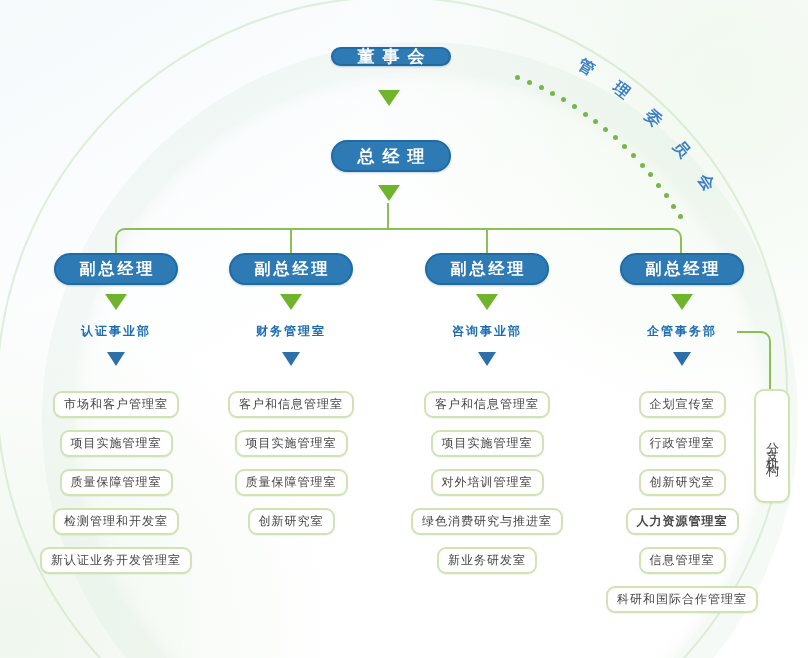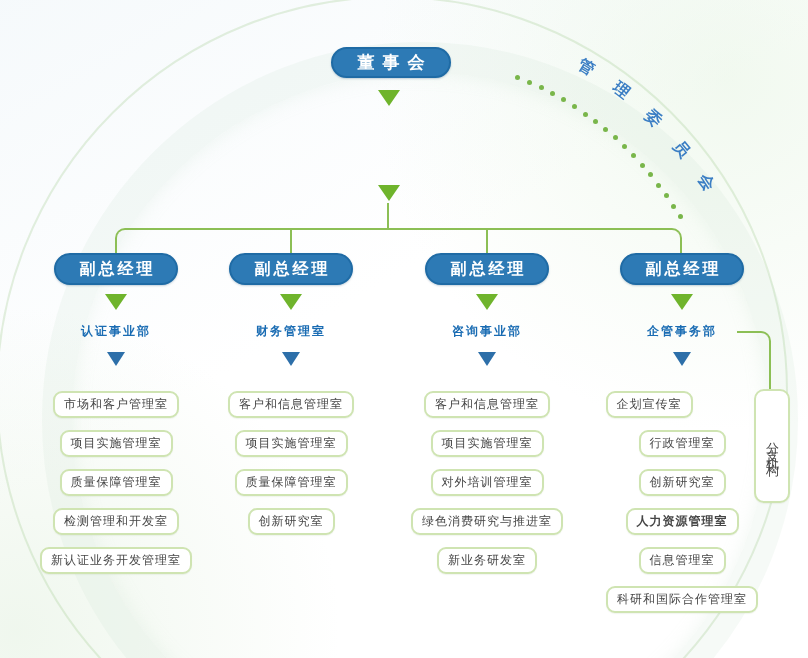--- a/index.html
+++ b/index.html
@@ -147,25 +147,28 @@
       <div class="arc-char" style="left: 673.235px; top: 138.671px; transform: rotate(50.45deg);">员</div>
       <div class="arc-char" style="left: 698.134px; top: 172.474px; transform: rotate(56.8deg);">会</div>
     </div>
 
   <div class="conn v" style="left:387px;top:203px;height:26px;"></div>
   <div class="conn hbar" style="left:115px;top:228px;width:567px;height:26px;"></div>
   <div class="conn v" style="left:290px;top:230px;height:23px;"></div>
   <div class="conn v" style="left:486px;top:230px;height:23px;"></div>
   <div class="conn elbow" style="left:737px;top:331px;width:34px;height:58px;"></div>
 
-  <div class="blue-node" style="left:331px;top:47px;width:120px;height:31px;font-size:17px;letter-spacing:8px;">
+  <div class="blue-node" style="left:331px;top:47px;width:120px;height:19px;font-size:17px;letter-spacing:8px;">
     <span class="lbl" style="margin-left:8px;">董事会</span>
   </div>
   <div class="tri green" style="left:378px;top:90px;"></div>
 
+  <div class="blue-node" style="left:331px;top:140px;width:120px;height:32px;font-size:17px;letter-spacing:8px;">
+    <span class="lbl" style="margin-left:8px;">总经理</span>
+  </div>
   <div class="tri green" style="left:378px;top:185px;"></div>
 
   <div id="branches">
       <div class="blue-node" style="left: 54px; top: 253px; width: 124px; height: 32px; font-size: 16px; letter-spacing: 3px;">
         <span class="lbl" style="margin-left: 3px;">副总经理</span>
       </div>
       <div class="tri green" style="left: 105px; top: 294px;"></div>
       <div class="dept-label" style="left: 26px; top: 323px; width: 180px;">认证事业部</div>
       <div class="tri blue" style="left: 107px; top: 352px;"></div>
       <div class="office-row" style="left: 21px; top: 391px; width: 190px;"><span class="office">市场和客户管理室</span></div>
@@ -193,21 +196,21 @@
       <div class="office-row" style="left: 392px; top: 430px; width: 190px;"><span class="office">项目实施管理室</span></div>
       <div class="office-row" style="left: 392px; top: 469px; width: 190px;"><span class="office">对外培训管理室</span></div>
       <div class="office-row" style="left: 392px; top: 508px; width: 190px;"><span class="office">绿色消费研究与推进室</span></div>
       <div class="office-row" style="left: 392px; top: 547px; width: 190px;"><span class="office">新业务研发室</span></div>
       <div class="blue-node" style="left: 620px; top: 253px; width: 124px; height: 32px; font-size: 16px; letter-spacing: 3px;">
         <span class="lbl" style="margin-left: 3px;">副总经理</span>
       </div>
       <div class="tri green" style="left: 671px; top: 294px;"></div>
       <div class="dept-label" style="left: 592px; top: 323px; width: 180px;">企管事务部</div>
       <div class="tri blue" style="left: 673px; top: 352px;"></div>
-      <div class="office-row" style="left: 554px; top: 391px; width: 190px; text-decoration: underline;"><span class="office">企划宣传室</span></div>
+      <div class="office-row" style="left: 587px; top: 391px; width: 190px; text-decoration: underline;"><span class="office">企划宣传室</span></div>
       <div class="office-row" style="left: 587px; top: 430px; width: 190px;"><span class="office">行政管理室</span></div>
       <div class="office-row" style="left: 587px; top: 469px; width: 190px;"><span class="office">创新研究室</span></div>
       <div class="office-row" style="left: 587px; top: 508px; width: 190px; font-weight: bold;"><span class="office">人力资源管理室</span></div>
       <div class="office-row" style="left: 587px; top: 547px; width: 190px;"><span class="office">信息管理室</span></div>
       <div class="office-row" style="left: 587px; top: 586px; width: 190px;"><span class="office">科研和国际合作管理室</span></div>
     </div>
 
   <div class="side-box" style="left:754px;top:389px;width:36px;height:114px;">
     <span class="vtext">分支机构</span>
   </div>

